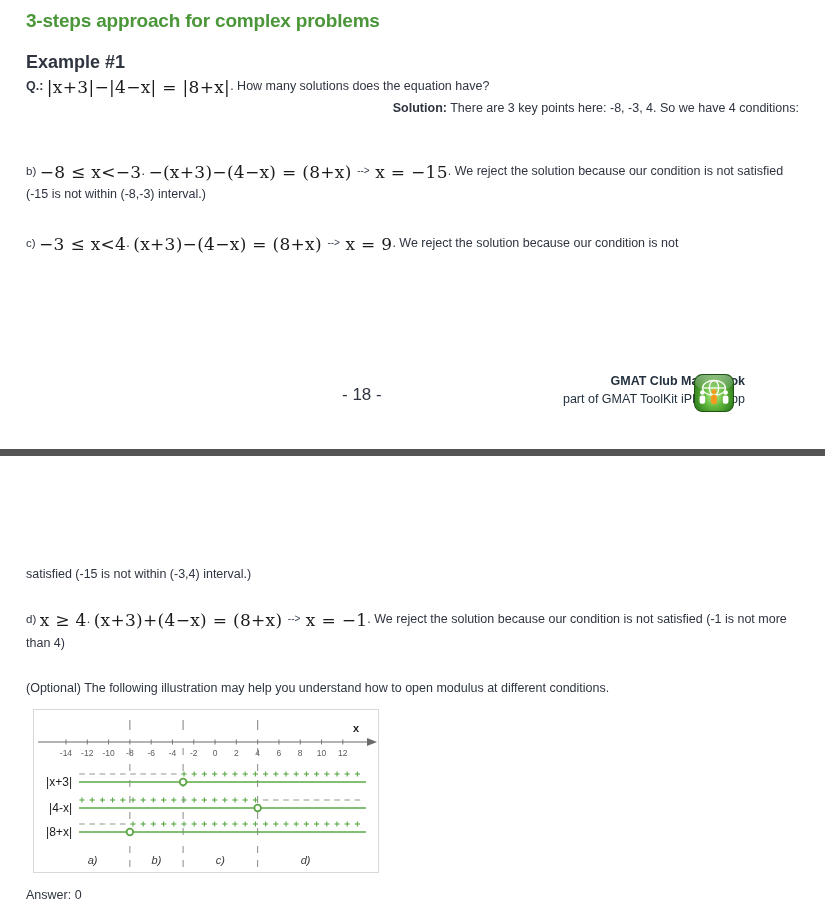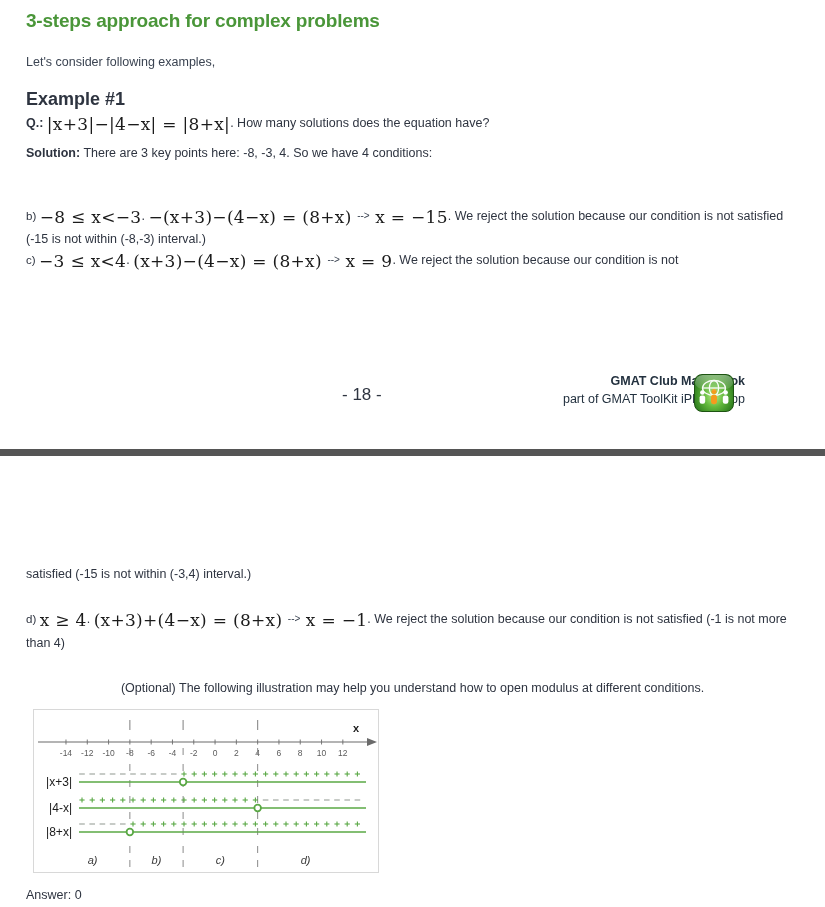--- a/index.html
+++ b/index.html
@@ -46,21 +46,21 @@
     margin-top: 20px;
     color: #2e3440;
   }
 
   .qline, .solline {
     font-size: 12.5px;
     color: #2e3440;
     line-height: 1.38;
   }
   .qline { margin-top: 3px; }
-  .solline { margin-top: 9px; }
+  .solline { margin-top: 1px; text-align: right; }
   .lbl-b { font-weight: bold; }
 
   
   .math {
     font-family: "DejaVu Serif", serif;
     font-size: 17px;
     letter-spacing: 0.3px;
     color: #1b1b1b;
     vertical-align: -3px;
   }
@@ -72,21 +72,21 @@
   }
 
   .cond {
     font-size: 12.5px;
     line-height: 1.5;
     color: #2e3440;
   }
   .cond .tag { font-size: 11.5px; }
   .cond-a { margin-top: 24px; }
   .cond-b { margin-top: 42px; }
-  .cond-c { }
+  .cond-c { margin-top: 28px; }
   .cond-d { margin-top: 27px; }
 
   
   .footer {
     position: absolute;
     left: 0;
     top: 372px;
     width: 825px;
     height: 48px;
   }
@@ -147,21 +147,20 @@
   
   .contline {
     font-size: 12.5px;
     color: #2e3440;
     padding-top: 111px;
   }
   .optional {
     font-size: 12.5px;
     color: #2e3440;
     margin-top: 29px;
-    text-align: center;
   }
 
   
   .figure {
     position: relative;
     margin-top: 14px;
     margin-left: 7px;
     width: 346px;
     height: 164px;
     background: #ffffff;
@@ -177,21 +176,20 @@
     margin-top: 15px;
   }
 </style>
 </head>
 <body>
 
 <div class="page" id="page-one">
   <div class="pad">
     <h1 class="title">3-steps approach for complex problems</h1>
 
-    <div class="intro">Let's consider following examples,</div>
 
     <div class="ex-head">Example #1</div>
 
     <div class="qline">
       <span class="lbl-b">Q.:</span>
       <span class="math">|x+3|−|4−x| = |8+x|</span><span>. How many solutions does the equation have?</span>
     </div>
 
     <div class="solline">
       <span class="lbl-b">Solution:</span>

